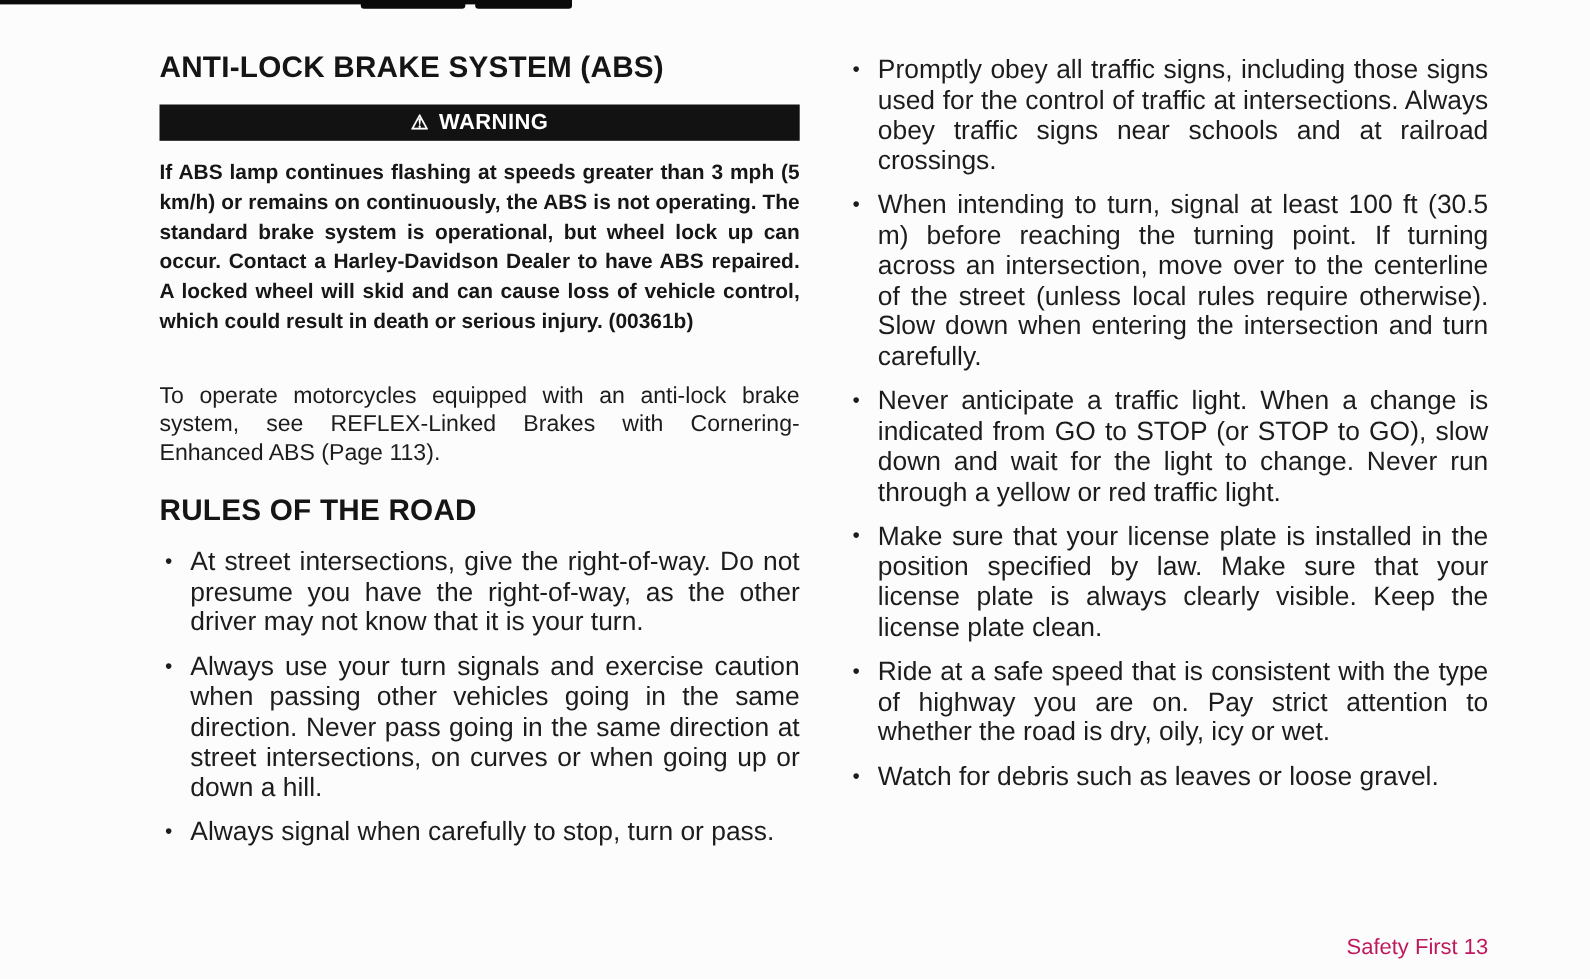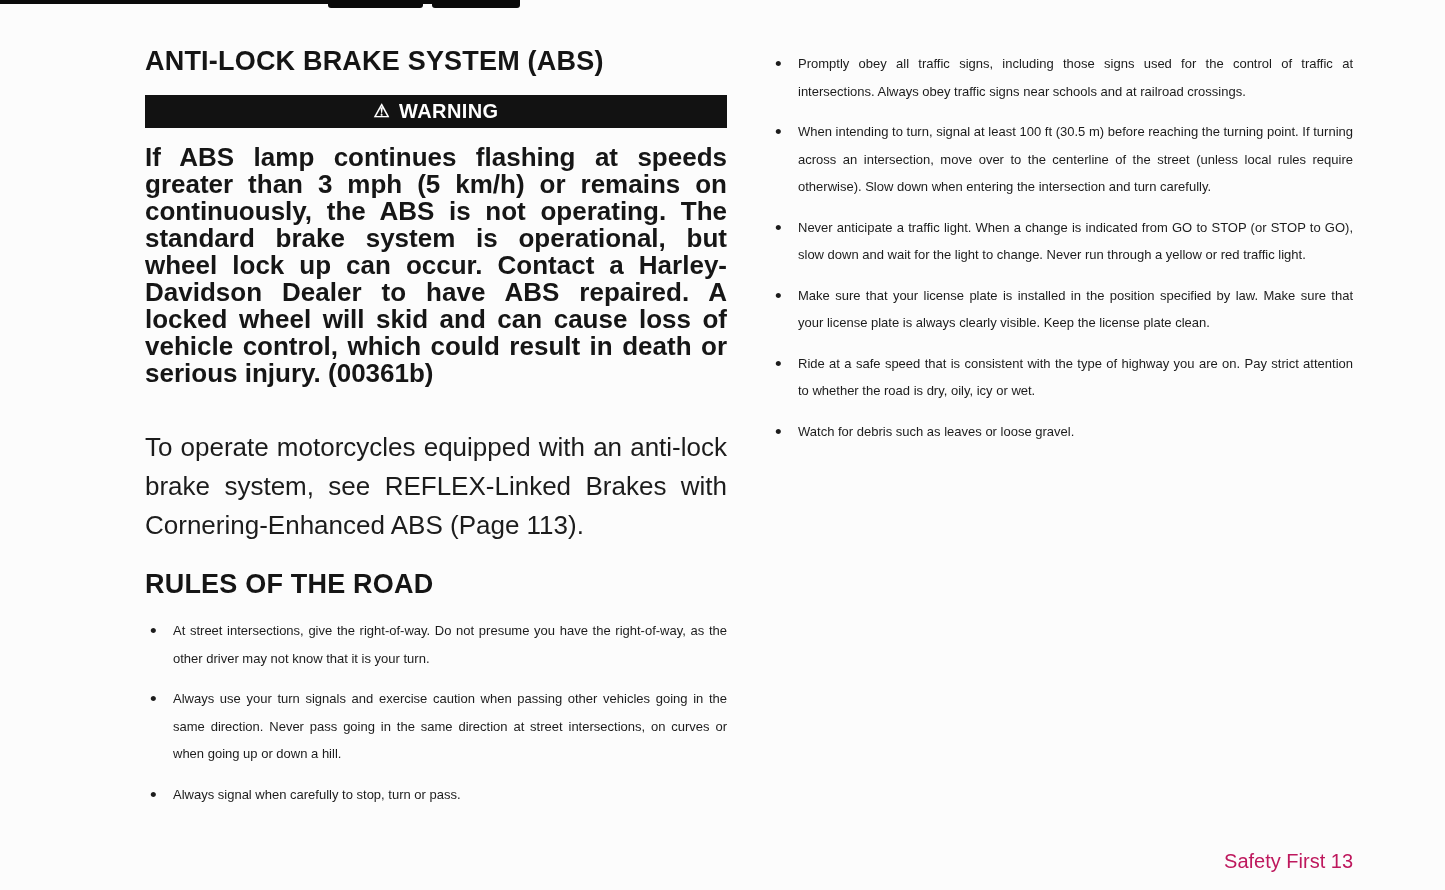--- a/index.html
+++ b/index.html
@@ -75,37 +75,37 @@
     letter-spacing: 0.4px;
     margin-bottom: 16px;
   }
   .warning-banner .tri {
     font-size: 18px;
     line-height: 1;
     transform: translateY(-1px);
   }
   .warning-body {
     font-weight: bold;
-    font-size: 26px;
+    font-size: 19px;
     line-height: 27px;
     text-align: justify;
     margin: 0 0 41px 0;
     color: #161616;
   }
   .body-para {
-    font-size: 26px;
-    line-height: 39px;
+    font-size: 21px;
+    line-height: 26px;
     text-align: justify;
     margin: 0 0 24px 0;
   }
   ul.bullets {
     list-style: none;
     margin: 0;
     padding: 0;
-    font-size: 13px;
+    font-size: 24px;
     line-height: 27.5px;
   }
   ul.bullets li {
     position: relative;
     padding-left: 28px;
     margin-bottom: 13px;
     text-align: justify;
   }
   ul.bullets li::before {
     content: "\2022";

